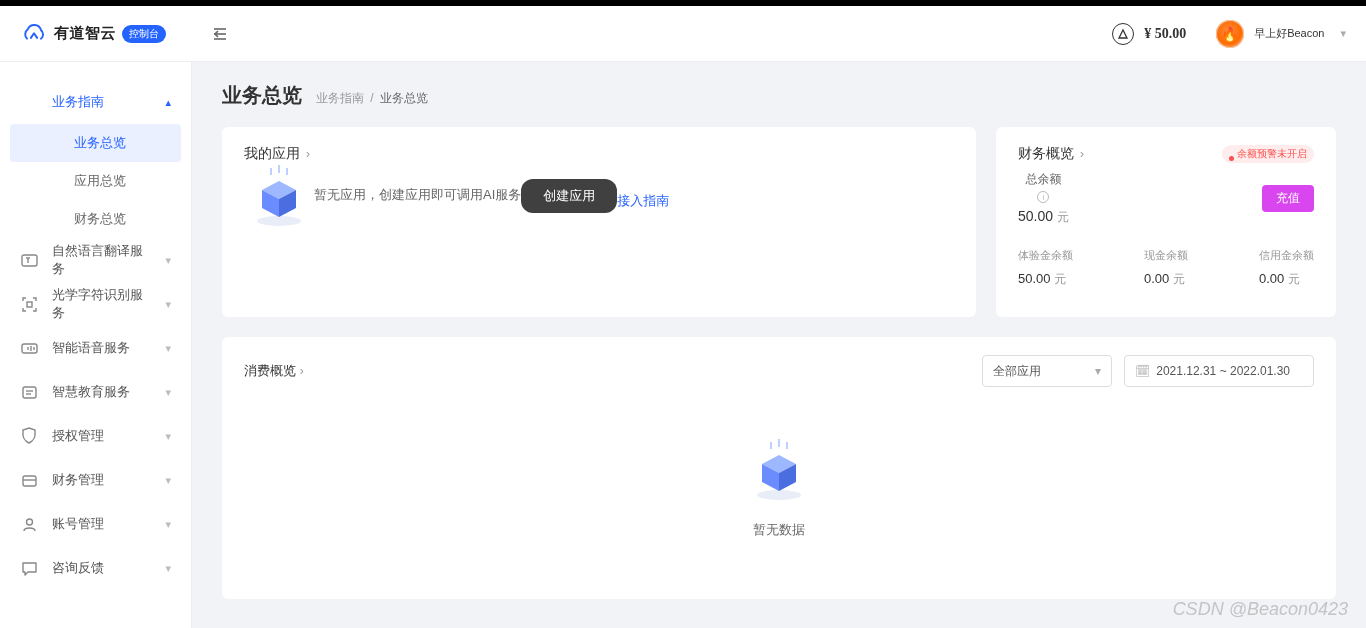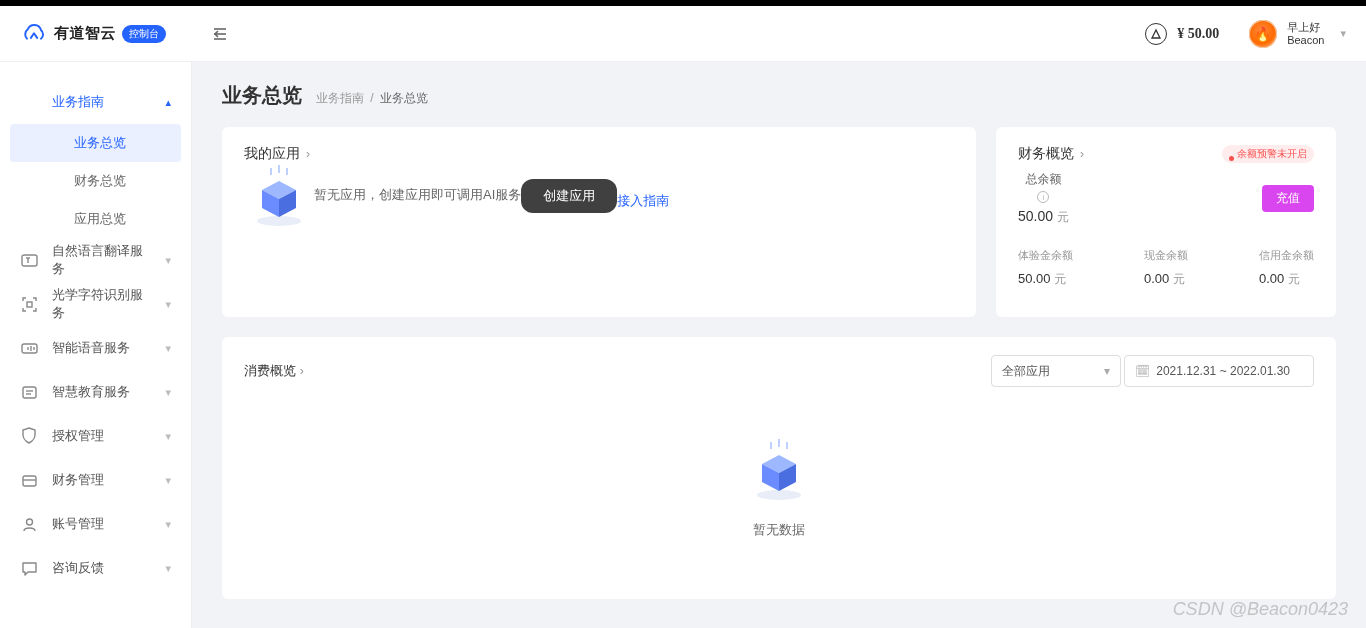--- a/index.html
+++ b/index.html
@@ -47,21 +47,21 @@
   display: flex; align-items: center; justify-content: center; font-size: 11px;
 }
 .wallet-amount { font-weight: 600; font-size: 14px; color: #333; }
 .user-wrap { display: flex; align-items: center; gap: 10px; }
 .avatar {
   width: 28px; height: 28px; border-radius: 50%;
   background: radial-gradient(circle at 45% 40%, #ff8a3d 0%, #ff6a00 55%, #ffd9be 100%);
   display: flex; align-items: center; justify-content: center; font-size: 14px;
   box-shadow: inset 0 0 0 1px #f0c9a8;
 }
-.user-text { display: flex; flex-direction: column; line-height: 1.15; font-size: 11px; justify-content: flex-end; }
+.user-text { display: flex; line-height: 1.15; font-size: 11px; justify-content: flex-end; }
 .greeting { color: #333; }
 .username { color: #333; }
 .chevron-down { color: #aaa; font-size: 11px; margin-left: 6px; }
 
 .layout { display: flex; height: calc(100% - 62px); }
 .sidebar {
   width: 192px;
   background: #fff;
   padding-top: 18px;
   border-right: 1px solid #eee;
@@ -149,21 +149,21 @@
 }
 .fin-amount { font-size: 14px; color: #333; margin-top: 5px; }
 .fin-unit { font-size: 12px; color: #999; }
 .fin-sub-row { display: flex; justify-content: space-between; margin-top: 22px; }
 .fin-col { display: flex; flex-direction: column; gap: 8px; }
 .fin-col .lbl { font-size: 11px; color: #999; }
 .fin-col .val { font-size: 13px; color: #333; }
 
 .card.consume { padding-bottom: 60px; }
 .consume-header { display: flex; align-items: center; justify-content: space-between; }
-.consume-controls { display: flex; gap: 3px; }
+.consume-controls { display: flex; gap: 12px; }
 .select-box, .date-box {
   height: 32px; border: 1px solid #ddd; border-radius: 4px;
   background: #fff; display: flex; align-items: center; padding: 0 10px;
   font-size: 12px; color: #555; cursor: pointer; gap: 6px;
 }
 .select-box { width: 130px; justify-content: space-between; }
 .date-box { width: 190px; }
 .cal-icon { color: #aaa; }
 
 .consume-body { display: flex; flex-direction: column; align-items: center; padding-top: 50px; }
@@ -229,24 +229,24 @@
           <span></span>
           <span></span>
         </div>
       <span class="mi-label">业务指南</span>
       <span class="mi-caret">▴</span>
     </div>
     <div class="submenu-item active">
         <span>业务总览</span>
       </div>
     <div class="submenu-item">
+        <span>应用总览</span>
+      </div>
+    <div class="submenu-item">
         <span>财务总览</span>
-      </div>
-    <div class="submenu-item">
-        <span>应用总览</span>
       </div>
 
     <div class="menu-item">
       <div class="mi-icon">
           <svg width="17" height="17" viewBox="0 0 17 17">
             <rect x="1" y="3" width="15" height="11" rx="2" fill="none" stroke="#888" stroke-width="1.4"></rect>
             <line x1="5" y1="6" x2="9" y2="6" stroke="#888" stroke-width="1.4"></line>
             <line x1="7" y1="6" x2="7" y2="11" stroke="#888" stroke-width="1.4"></line>
           </svg>
         </div>

